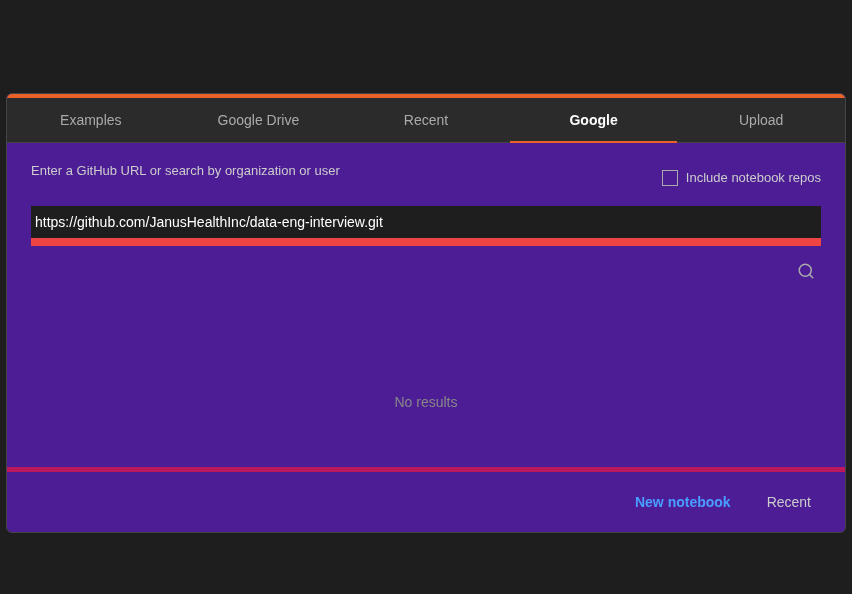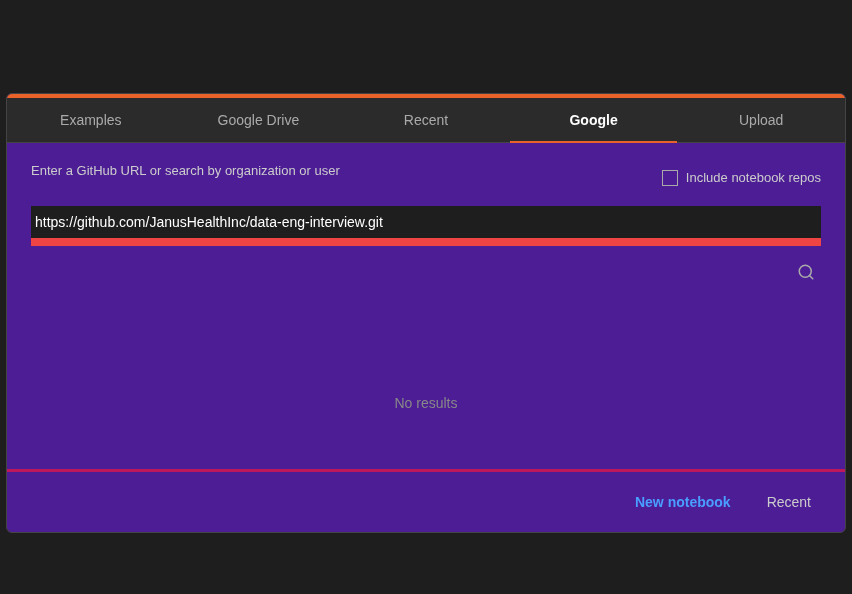--- a/index.html
+++ b/index.html
@@ -166,21 +166,21 @@
       color: #888;
       font-size: 14px;
     }
 
     .footer {
       display: flex;
       justify-content: flex-end;
       align-items: center;
       gap: 16px;
       padding: 16px 24px;
-      border-top: 3px solid #be185d;
+      border-top: 5px solid #be185d;
       flex-shrink: 0;
     }
 
     .btn-new-notebook {
       background: none;
       border: none;
       color: #4a9eff;
       font-size: 14px;
       font-weight: 600;
       cursor: pointer;

